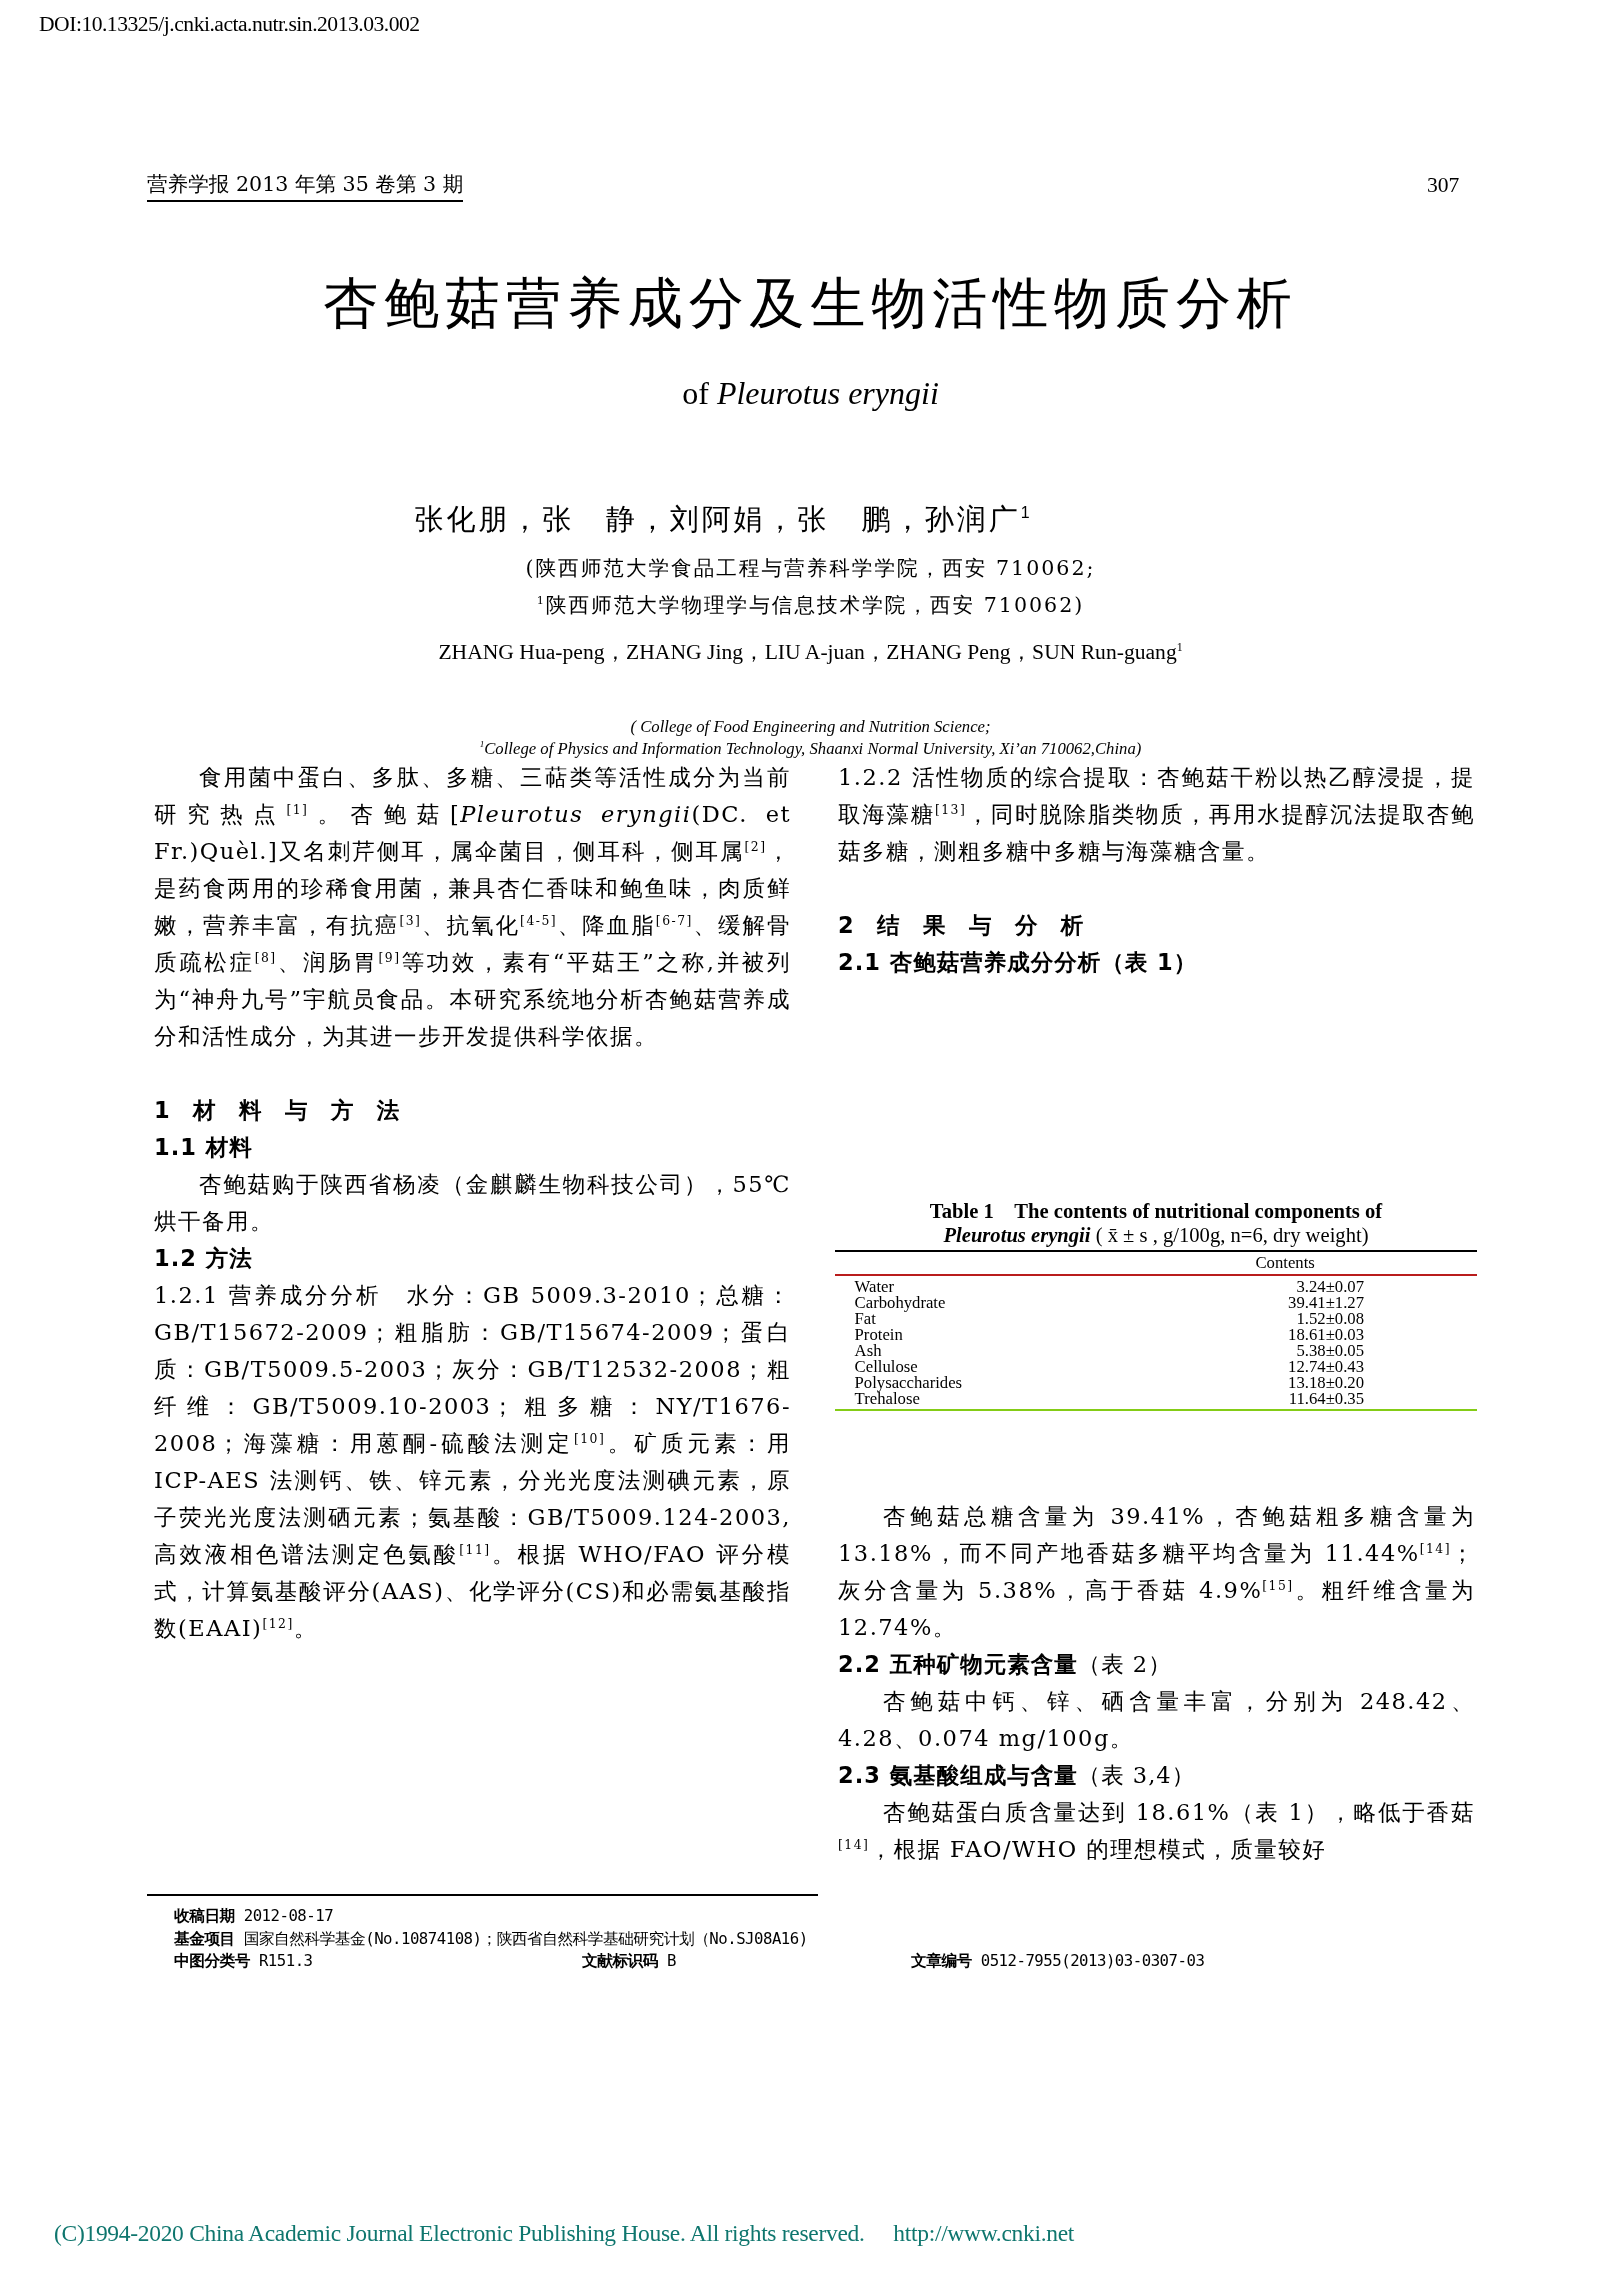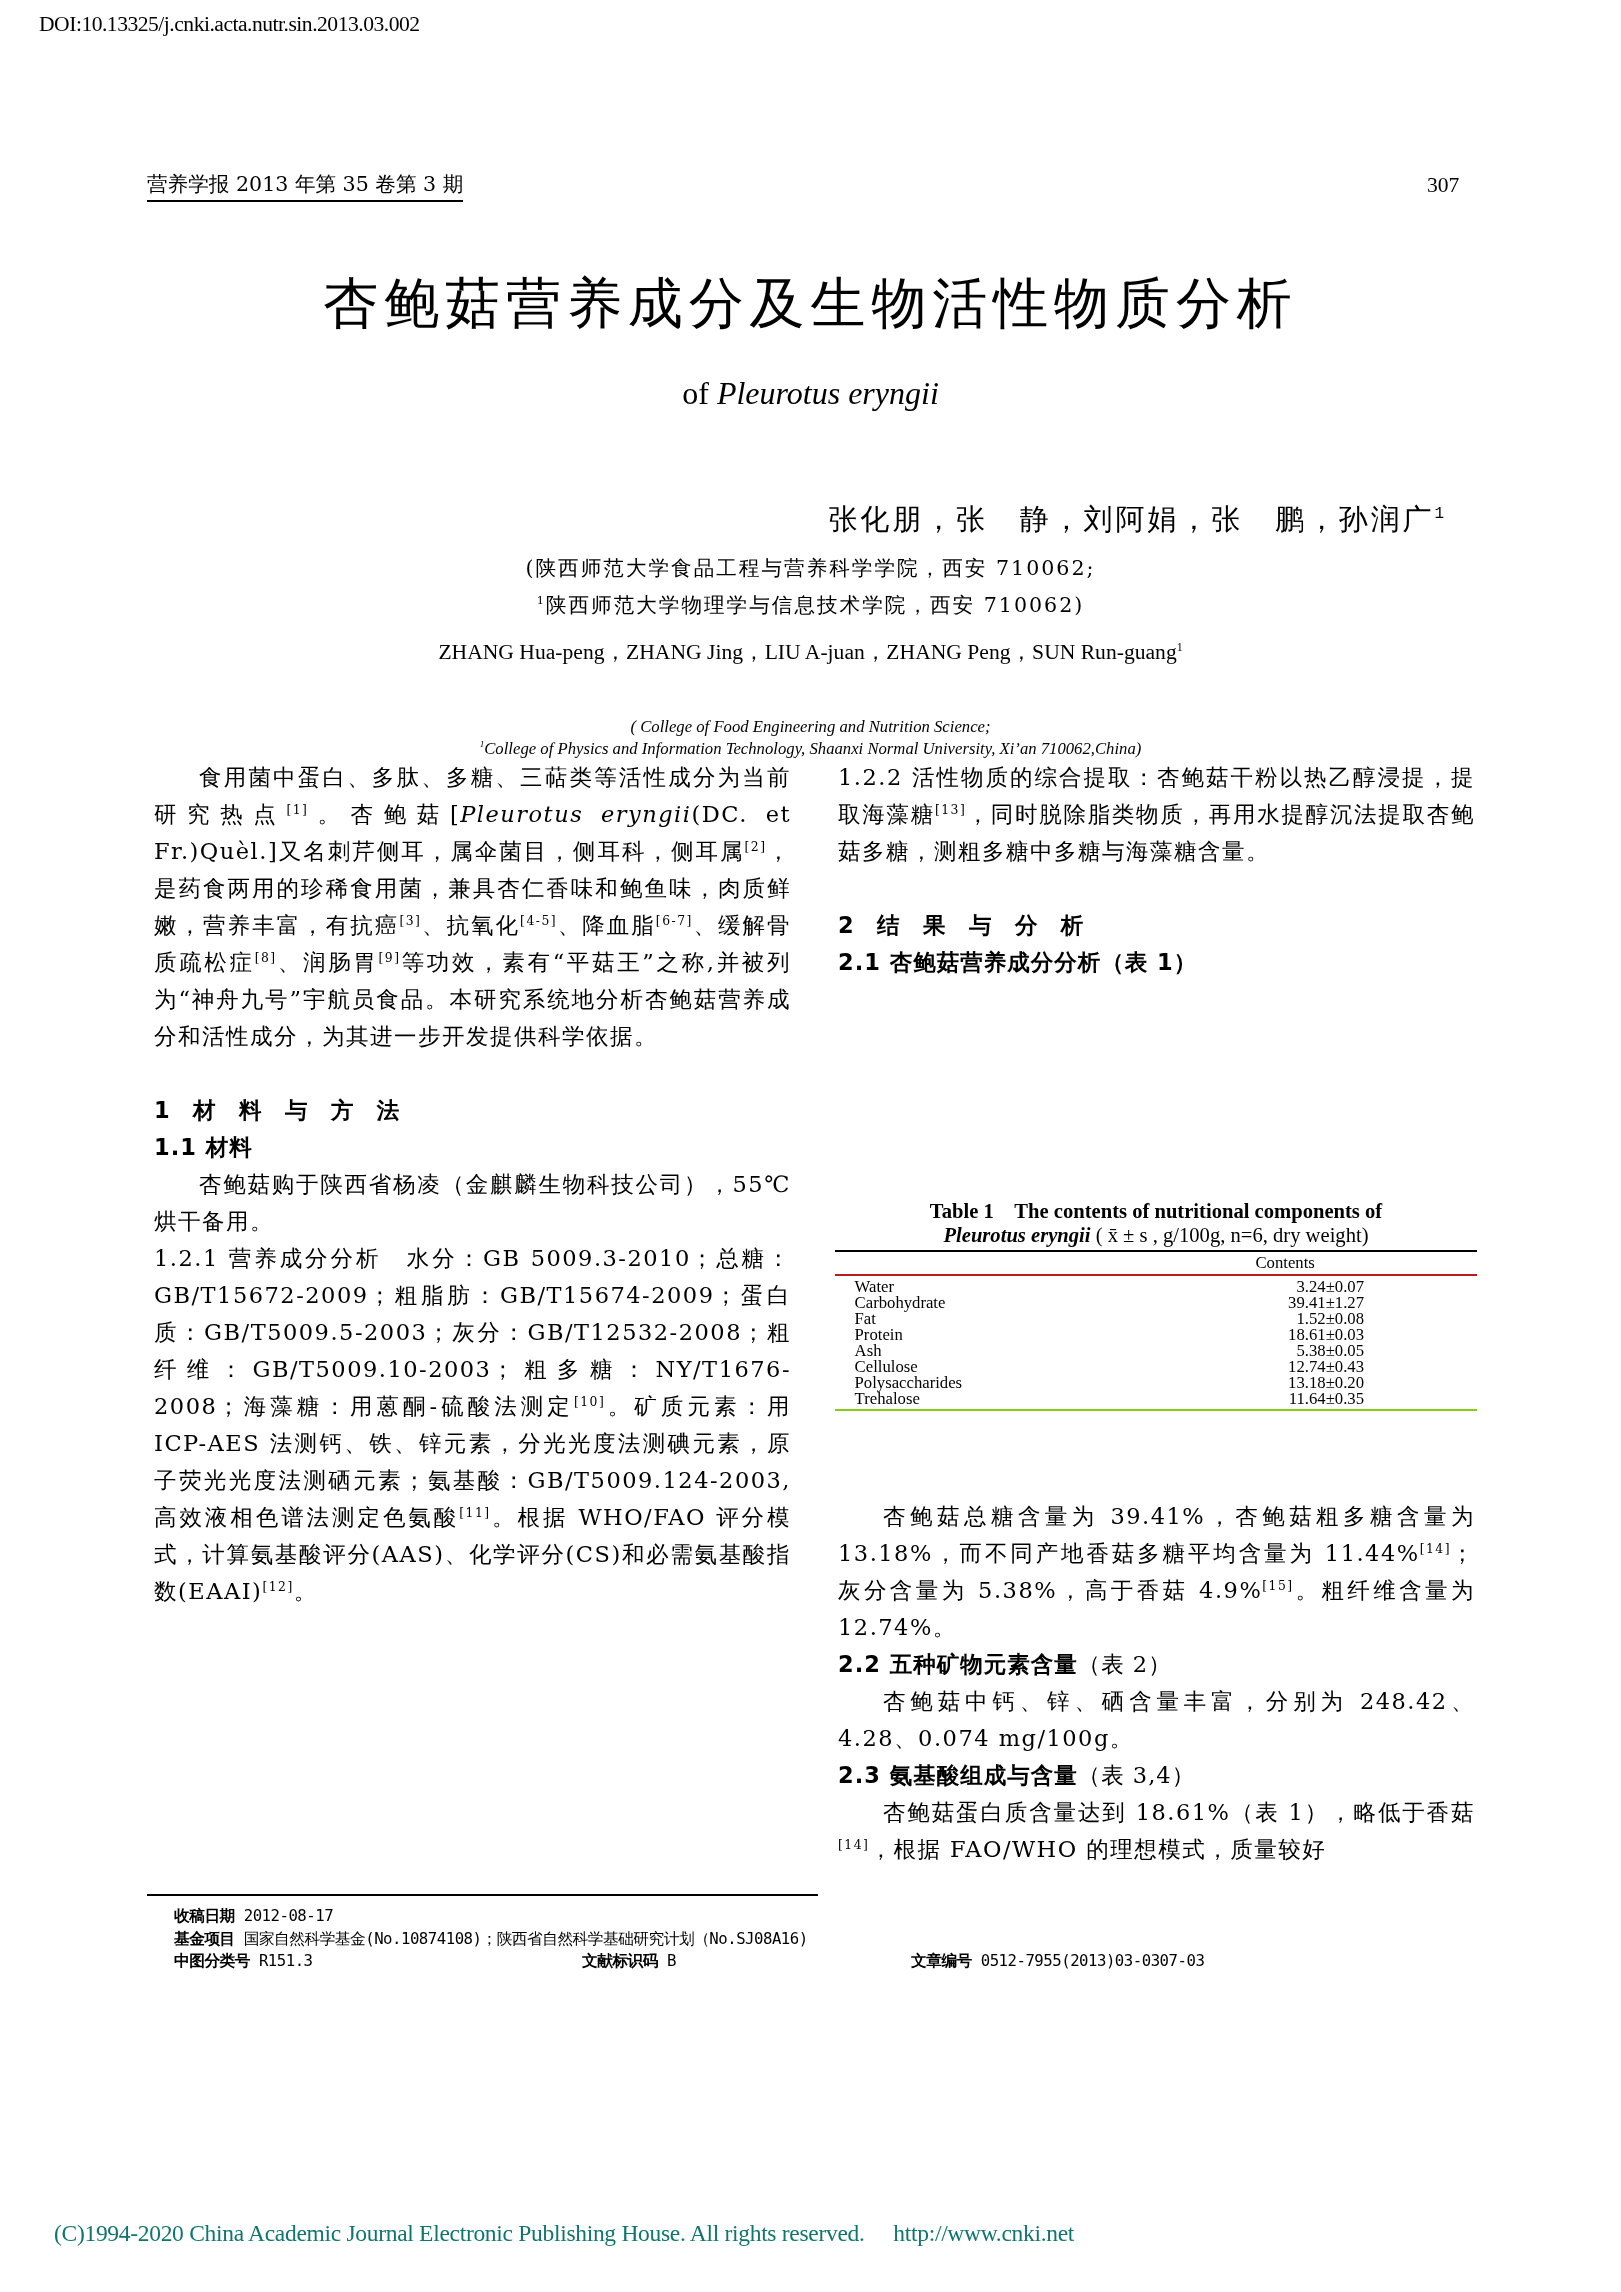--- a/index.html
+++ b/index.html
@@ -5,21 +5,21 @@
   html, body { margin:0; padding:0; background:#ffffff; }
   body { width:1621px; height:2293px; position:relative; overflow:hidden; color:#000;
          font-family: "DejaVu Serif", "Liberation Serif", serif; }
   .abs { position:absolute; }
   .doi { left:39px; top:11.8px; font-family:"Liberation Serif", serif; font-size:21.6px; letter-spacing:-0.5px; }
   .running-head { left:147px; top:173px; font-size:20.6px; border-bottom:2px solid #000; padding-bottom:3.9px; line-height:23.5px; }
   .page-num { left:1427px; top:173px; font-family:"Liberation Serif", serif; font-size:21.6px; }
   .title-cn { left:0; width:1621px; top:267px; text-align:center; font-family:"DejaVu Sans", sans-serif; font-size:55px; letter-spacing:5.9px; font-weight:normal; }
   .title-en { left:0; width:1621px; top:372px; text-align:center; font-family:"Liberation Serif", serif; font-size:32px; line-height:43px; }
   .title-en i { font-style:italic; }
-  .authors-cn { left:0; width:1447px; top:500px; text-align:right; font-size:29px; letter-spacing:2.9px; font-family:Liberation Mono, monospace; }
+  .authors-cn { left:0; width:1447px; top:500px; text-align:center; font-size:29px; letter-spacing:2.9px; font-family:Liberation Sans, sans-serif; }
   .aff-cn { left:0; width:1621px; text-align:center; font-size:20.6px; letter-spacing:2px; }
   .authors-en { left:0; width:1621px; top:637px; text-align:center; font-family:"Liberation Serif", serif; font-size:21.6px; }
   .aff-en { left:0; width:1621px; text-align:center; font-family:"Liberation Serif", serif; font-style:italic; font-size:16.7px;margin-top:48px; }
   sup { font-size:0.55em; vertical-align:super; line-height:0; }
   .col { font-size:22.5px; line-height:37px; letter-spacing:1.5px; font-family:"DejaVu Serif", serif; text-align:justify; }
   .col p { margin:0; }
   .col .indent { text-indent:2em; }
   .col h3 { margin:0; font-size:22.5px; font-weight:bold; font-family:"DejaVu Sans", sans-serif; letter-spacing:1px; line-height:37px; }
   .col h2 { margin:0; font-size:22.5px; font-weight:bold; font-family:"DejaVu Sans", sans-serif; letter-spacing:7.8px; line-height:37px; }
   .col i { font-style:italic; }
@@ -62,20 +62,21 @@
 <div class="abs authors-en"><span>ZHANG Hua-peng，ZHANG Jing，LIU A-juan，ZHANG Peng，SUN Run-guang</span><sup>1</sup></div>
 <div class="abs aff-en" style="top:669px;">( College of Food Engineering and Nutrition Science;</div>
 <div class="abs aff-en" style="top:691px;"><sup>1</sup><span>College of Physics and Information Technology, Shaanxi Normal University, Xi’an 710062,China)</span></div>
 
 <div class="abs col left-col">
   <p class="indent"><span>食用菌中蛋白、多肽、多糖、三萜类等活性成分为当前研究热点</span><sup>[1]</sup><span>。杏鲍菇[</span><i>Pleurotus eryngii</i><span>(DC. et Fr.)Quèl.]又名刺芹侧耳，属伞菌目，侧耳科，侧耳属</span><sup>[2]</sup><span>，是药食两用的珍稀食用菌，兼具杏仁香味和鲍鱼味，肉质鲜嫩，营养丰富，有抗癌</span><sup>[3]</sup><span>、抗氧化</span><sup>[4-5]</sup><span>、降血脂</span><sup>[6-7]</sup><span>、缓解骨质疏松症</span><sup>[8]</sup><span>、润肠胃</span><sup>[9]</sup><span>等功效，素有“平菇王”之称,并被列为“神舟九号”宇航员食品。本研究系统地分析杏鲍菇营养成分和活性成分，为其进一步开发提供科学依据。</span></p>
   <div class="gap"></div>
   <h2>1 材 料 与 方 法</h2>
   <h3>1.1 材料</h3>
   <p class="indent">杏鲍菇购于陕西省杨凌（金麒麟生物科技公司），55℃烘干备用。</p>
+  <h3>1.2 方法</h3>
   <p><span>1.2.1 营养成分分析　水分：GB 5009.3-2010；总糖：GB/T15672-2009；粗脂肪：GB/T15674-2009；蛋白质：GB/T5009.5-2003；灰分：GB/T12532-2008；粗纤维：GB/T5009.10-2003；粗多糖：NY/T1676-2008；海藻糖：用蒽酮-硫酸法测定</span><sup>[10]</sup><span>。矿质元素：用 ICP-AES 法测钙、铁、锌元素，分光光度法测碘元素，原子荧光光度法测硒元素；氨基酸：GB/T5009.124-2003,高效液相色谱法测定色氨酸</span><sup>[11]</sup><span>。根据 WHO/FAO 评分模式，计算氨基酸评分(AAS)、化学评分(CS)和必需氨基酸指数(EAAI)</span><sup>[12]</sup><span>。</span></p>
 </div>
 
 <div class="abs col right-col">
   <p><span>1.2.2 活性物质的综合提取：杏鲍菇干粉以热乙醇浸提，提取海藻糖</span><sup>[13]</sup><span>，同时脱除脂类物质，再用水提醇沉法提取杏鲍菇多糖，测粗多糖中多糖与海藻糖含量。</span></p>
   <div class="gap"></div>
   <h2>2 结 果 与 分 析</h2>
   <h3>2.1 杏鲍菇营养成分分析（表 1）</h3>
 </div>
 

